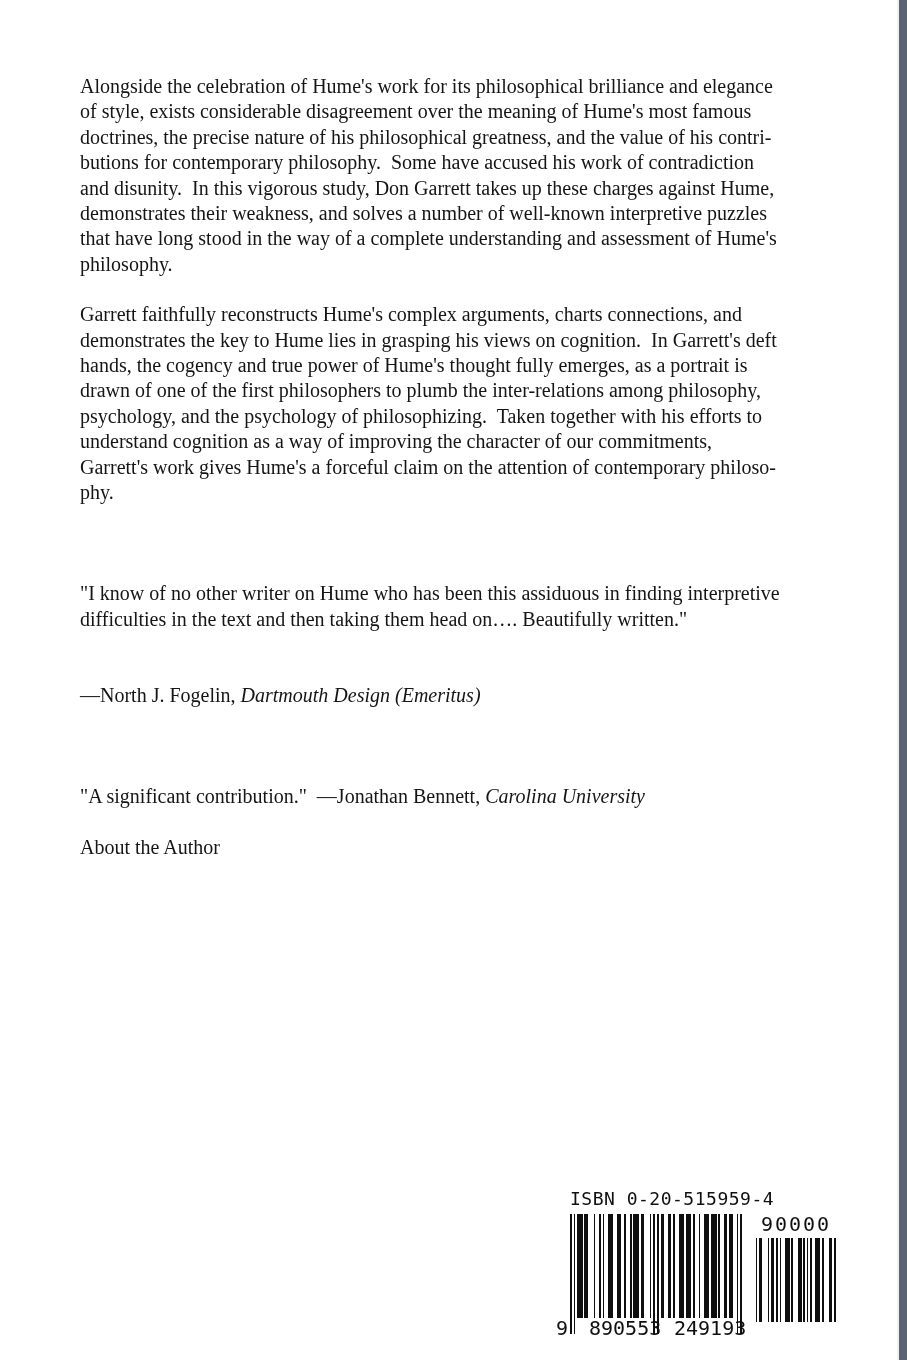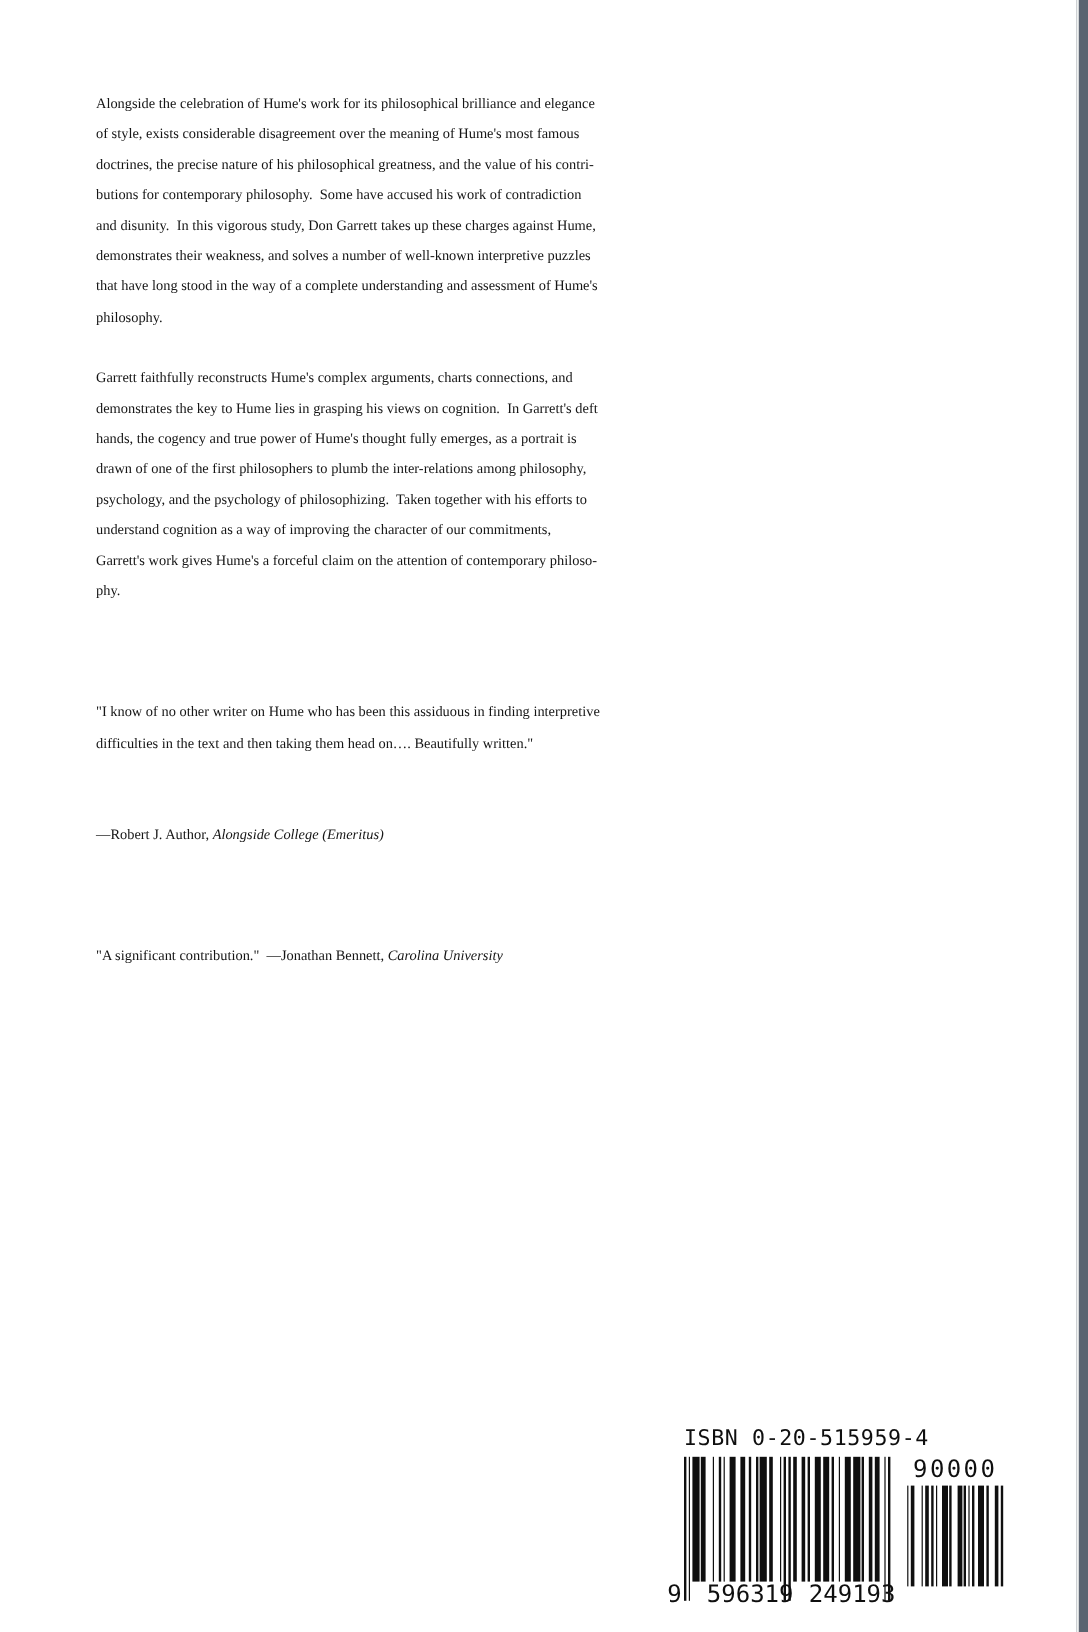--- a/index.html
+++ b/index.html
@@ -8,21 +8,21 @@
     background:#ffffff;
     font-family:"Liberation Serif", serif;
   }
   .page{position:absolute;inset:0;background:#ffffff;}
   .edge-strip{
     position:absolute;top:0;right:0;width:8px;height:1360px;
     border-left:2px solid #eef1f0;
   }
   .content{
     position:absolute;left:80px;top:74px;width:782px;
-    color:#151515;font-size:12px;line-height:25.4px;
+    color:#151515;font-size:20px;line-height:25.4px;
   }
   .para{white-space:pre-wrap;margin:0 0 25px 0;}
   .line{white-space:pre-wrap;}
   .italic{font-style:italic;}
   
   .barcode{position:absolute;left:558px;top:1188px;width:300px;height:170px;background:#ffffff;}
   .isbn-label{
     position:absolute;top:0;left:12px;
     font-family:"DejaVu Sans Mono", monospace;font-size:18px;letter-spacing:.5px;color:#0f0f0f;
     white-space:nowrap;
@@ -64,25 +64,26 @@
 hands, the cogency and true power of Hume's thought fully emerges, as a portrait is
 drawn of one of the first philosophers to plumb the inter-relations among philosophy,
 psychology, and the psychology of philosophizing.  Taken together with his efforts to
 understand cognition as a way of improving the character of our commitments,
 Garrett's work gives Hume's a forceful claim on the attention of contemporary philoso-
 phy.</div>
 
     <div class="para">
       <div class="line">"I know of no other writer on Hume who has been this assiduous in finding interpretive
 difficulties in the text and then taking them head on…. Beautifully written."</div>
-      <div class="line"><span>—Robert J. Author, </span><span class="italic">Alongside College (Emeritus)</span></div>
+      <div class="line"><span>—North J. Fogelin, </span><span class="italic">Dartmouth Design (Emeritus)</span></div>
     </div>
 
     <div class="para"><span>"A significant contribution."  —Jonathan Bennett, </span><span class="italic">Carolina University</span></div>
 
+    <div class="para">About the Author</div>
 
 
 
   </div>
 
   <div class="barcode">
     <div class="isbn-label">ISBN 0-20-515959-4</div>
 
     <div class="ean-bars" id="eanMain">
         <div style="position: absolute; top: 0px; left: 0px; width: 1.81px; height: 120px; background: rgb(15, 15, 15);"></div>
@@ -112,21 +113,21 @@
         <div style="position: absolute; top: 0px; left: 141.18px; width: 5.43px; height: 104px; background: rgb(15, 15, 15);"></div>
         <div style="position: absolute; top: 0px; left: 148.42px; width: 1.81px; height: 104px; background: rgb(15, 15, 15);"></div>
         <div style="position: absolute; top: 0px; left: 153.85px; width: 3.62px; height: 104px; background: rgb(15, 15, 15);"></div>
         <div style="position: absolute; top: 0px; left: 159.28px; width: 3.62px; height: 104px; background: rgb(15, 15, 15);"></div>
         <div style="position: absolute; top: 0px; left: 166.52px; width: 1.81px; height: 120px; background: rgb(15, 15, 15);"></div>
         <div style="position: absolute; top: 0px; left: 170.14px; width: 1.81px; height: 120px; background: rgb(15, 15, 15);"></div>
       </div>
 
     <div class="ean-digits">
       <span class="dg0">9</span>
-      <span class="dg1">596319</span>
+      <span class="dg1">890553</span>
       <span class="dg2">249193</span>
     </div>
 
     <div class="supp">
       <div class="supp-digits">90000</div>
       <div class="supp-bars" id="eanSupp">
           <div style="position: absolute; top: 0px; left: 1.7px; width: 1.7px; height: 84px; background: rgb(15, 15, 15);"></div>
           <div style="position: absolute; top: 0px; left: 5.1px; width: 3.4px; height: 84px; background: rgb(15, 15, 15);"></div>
           <div style="position: absolute; top: 0px; left: 13.6px; width: 1.7px; height: 84px; background: rgb(15, 15, 15);"></div>
           <div style="position: absolute; top: 0px; left: 17px; width: 3.4px; height: 84px; background: rgb(15, 15, 15);"></div>

